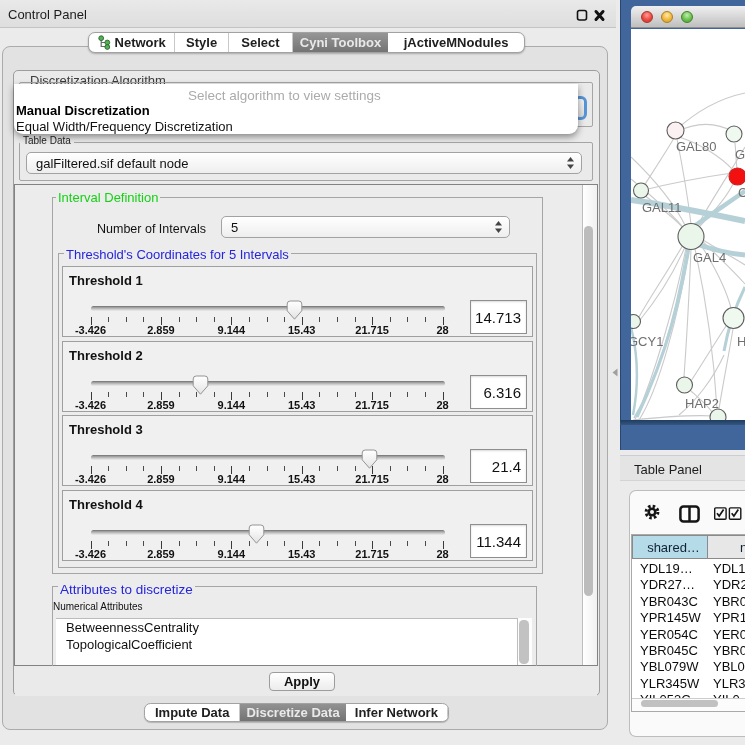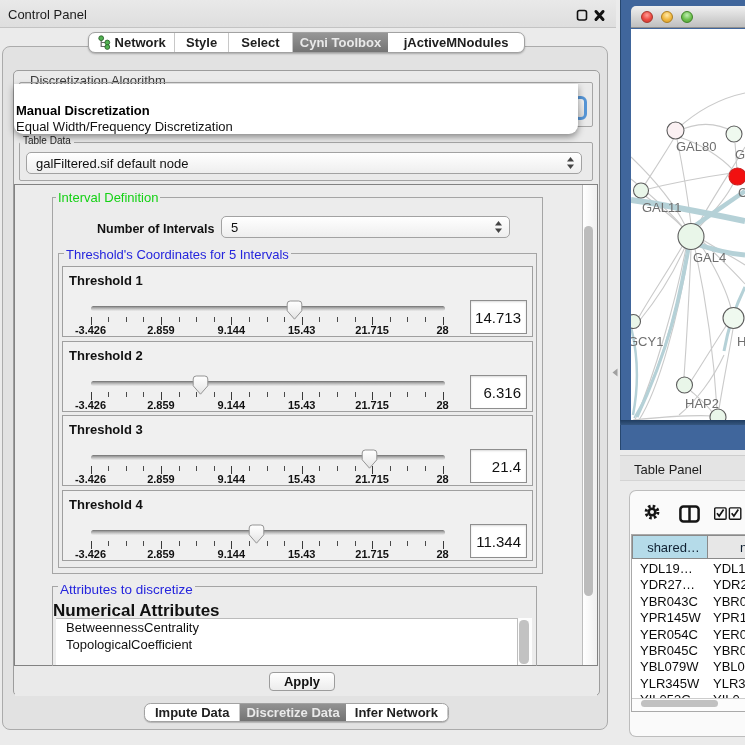--- a/index.html
+++ b/index.html
@@ -110,20 +110,21 @@
   <div class="seg" style="width:66px">Select</div>
   <div class="seg sel" style="width:98px">Cyni Toolbox</div>
   <div class="seg" style="width:140px">jActiveMNodules</div>
 </div>
 
 <div class="abs" style="left:30px;top:73px;font-size:13px;color:#3c3c3c;z-index:5">Discretization Algorithm</div>
 <div class="abs" style="left:19px;top:82px;width:574px;height:45px;border:1px solid #a5a5a5;border-radius:2px;z-index:5"></div>
 <div class="abs" style="left:573px;top:96px;width:14px;height:24px;border:3px solid #5695d6;border-radius:6px;background:linear-gradient(#f6f6f6,#dcdcdc);z-index:6"></div>
 
 <div class="abs" id="overlay">
+  <span class="hint">Select algorithm to view settings</span>
   <span class="it1">Manual Discretization</span>
   <span class="it2">Equal Width/Frequency Discretization</span>
 </div>
 
 <div class="abs" style="left:20px;top:135px;font-size:10px;color:#222;z-index:2;background:#eaeaea;padding:0 3px">Table Data</div>
 <div class="abs group" style="left:19px;top:142px;width:574px;height:39px;border-radius:2px"></div>
 <div class="combo" style="left:26px;top:152px;width:556px;height:22px;z-index:3">
   <span class="txt">galFiltered.sif default node</span>
   <svg width="9" height="14" viewBox="0 0 9 14">
     <path d="M4.5 1 L8 5.4 H1 Z" fill="#444"></path>
@@ -131,21 +132,21 @@
   </svg>
 </div>
 
 <div class="abs" style="left:14px;top:184px;width:584px;height:482px;border:1px solid #828282;background:#ececec"></div>
 <div class="sbtrackV" style="left:582px;top:185px;width:15px;height:480px"></div>
 <div class="sbthumbV" style="left:584px;top:226px;width:9px;height:370px"></div>
 
 <div class="abs group" style="left:52px;top:197px;width:491px;height:377px"></div>
 <div class="abs" style="left:56px;top:190px;font-size:13px;color:#14d114;background:#ececec;padding:0 2px;z-index:2">Interval Definition</div>
 
-<div class="abs" style="left:97px;top:222px;font-size:12.5px;font-weight:bold;color:#111">Number of Intervals</div>
+<div class="abs" style="left:97px;top:222px;font-size:12.5px;font-weight:normal;color:#111">Number of Intervals</div>
 <div class="combo" style="left:221px;top:216px;width:289px;height:22px">
   <span class="txt">5</span>
   <svg width="9" height="14" viewBox="0 0 9 14">
     <path d="M4.5 1 L8 5.4 H1 Z" fill="#444"></path>
       <path d="M4.5 13 L1 8.6 H8 Z" fill="#444"></path>
   </svg>
 </div>
 
 <div class="abs group" style="left:58px;top:253px;width:479px;height:315px"></div>
 <div class="abs" style="left:64px;top:247px;font-size:13px;color:#2525dd;background:#ececec;padding:0 2px;z-index:2">Threshold's Coordinates for 5 Intervals</div>
@@ -314,21 +315,21 @@
           <stop offset="0.5" stop-color="#f2f2f2"></stop>
       <stop offset="1" stop-color="#e2e2e2"></stop>
         </linearGradient>
       </defs>
     </svg>
     <div class="vbox">11.344</div>
   </div>
 
 <div class="abs group" style="left:52px;top:586px;width:485px;height:100px;border-bottom:none"></div>
 <div class="abs" style="left:58px;top:582px;font-size:13.5px;color:#2525dd;background:#ececec;padding:0 2px;z-index:2">Attributes to discretize</div>
-<div class="abs" style="left:53px;top:601px;font-size:17px;font-weight:bold;color:#111">Numerical Attributes</div>
+<div class="abs" style="left:53px;top:601px;font-size:10px;font-weight:normal;color:#111">Numerical Attributes</div>
 <div class="abs" id="numlist">
   <div>BetweennessCentrality</div>
   <div>TopologicalCoefficient</div>
 </div>
 <div class="sbtrackV" style="left:517px;top:618px;width:15px;height:47px;background:#fdfdfd"></div>
 <div class="sbthumbV" style="left:519px;top:620px;width:10px;height:44px;background:#c2c2c2"></div>
 
 <div class="abs" style="left:15px;top:666px;width:582px;height:30px;background:#eaeaea;z-index:4"></div>
 
 <div class="abs" id="apply" style="z-index:5">Apply</div>

